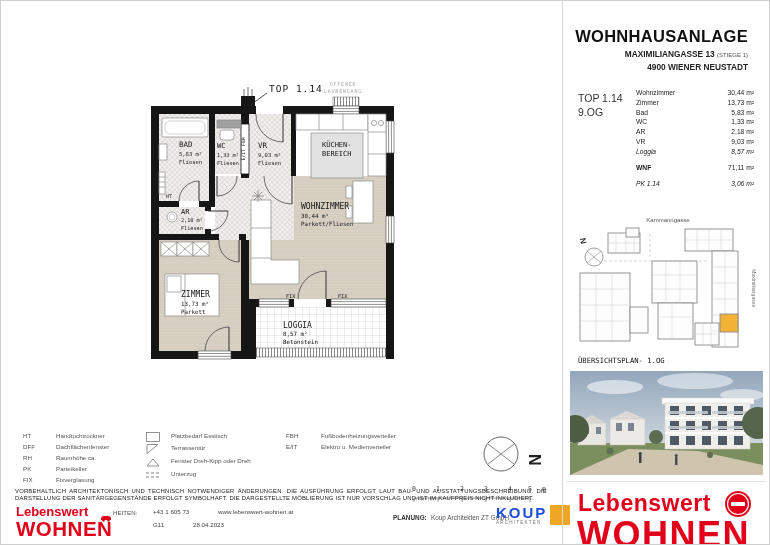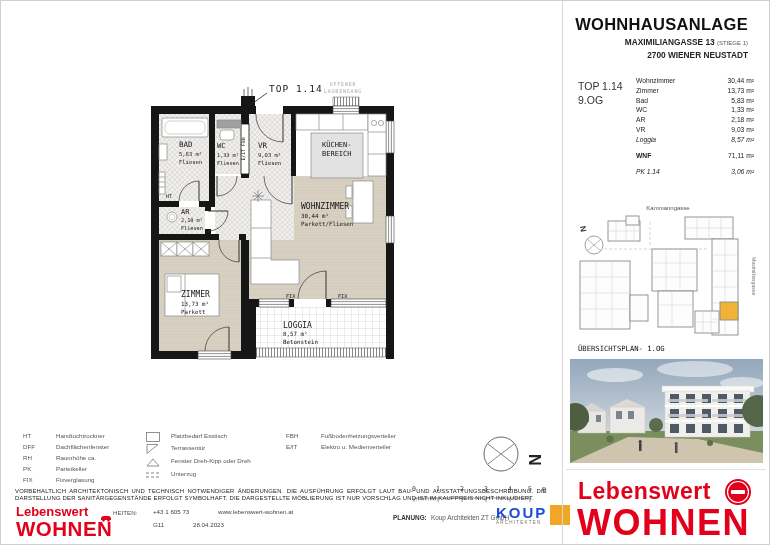--- a/index.html
+++ b/index.html
@@ -1,21 +1,21 @@
 <!DOCTYPE html>
 <html><head>
 <meta charset="utf-8">
 <style>
   html,body{margin:0;padding:0;background:#fff;}
   .page{position:relative;width:770px;height:545px;background:#ffffff;
         border:1px solid #cfcfcf;box-sizing:border-box;overflow:hidden;
         font-family:"Liberation Sans",sans-serif;color:#1a1a1a;}
   .divider-v{position:absolute;left:561px;top:0;width:1px;height:545px;background:#d8d8d8;}
   
-  .rcol{position:absolute;left:565px;top:0;width:205px;height:455px;}
+  .rcol{position:absolute;left:565px;top:12px;width:205px;height:455px;}
   .rc-head{position:absolute;top:14px;left:0;width:182px;text-align:right;}
   .rc-title{font-size:16.5px;font-weight:bold;letter-spacing:.3px;color:#111;}
   .rc-addr{font-size:8.3px;font-weight:bold;margin-top:3px;color:#222;}
   .rc-stiege{font-size:6px;font-weight:normal;color:#555;}
   .unit-block{position:absolute;top:76px;left:0;width:190px;font-size:6.7px;}
   .unit-top{position:absolute;left:12px;top:3px;font-size:10.5px;color:#333;}
   .unit-og{position:absolute;left:12px;top:17px;font-size:10.5px;color:#333;}
   .unit-rows{position:absolute;left:70px;top:0;width:118px;}
   .urow{display:flex;justify-content:space-between;margin-bottom:2.8px;color:#222;}
   .urow .v{font-weight:normal;}
@@ -361,21 +361,21 @@
 
   <div class="divider-v"></div>
 
   <div class="rcol">
     <div class="rc-head">
       <div class="rc-title">WOHNHAUSANLAGE</div>
       <div class="rc-addr">
         <span>MAXIMILIANGASSE 13</span>
         <span class="rc-stiege">(STIEGE 1)</span>
       </div>
-      <div class="rc-addr">2700 WIENER NEUSTADT</div>
+      <div class="rc-addr">4900 WIENER NEUSTADT</div>
     </div>
 
     <div class="unit-block">
       <div class="unit-top">TOP 1.14</div>
       <div class="unit-og">9.OG</div>
       <div class="unit-rows">
         <div class="urow">
             <span>Wohnzimmer</span>
             <span class="v">30,44 m²</span>
           </div>

